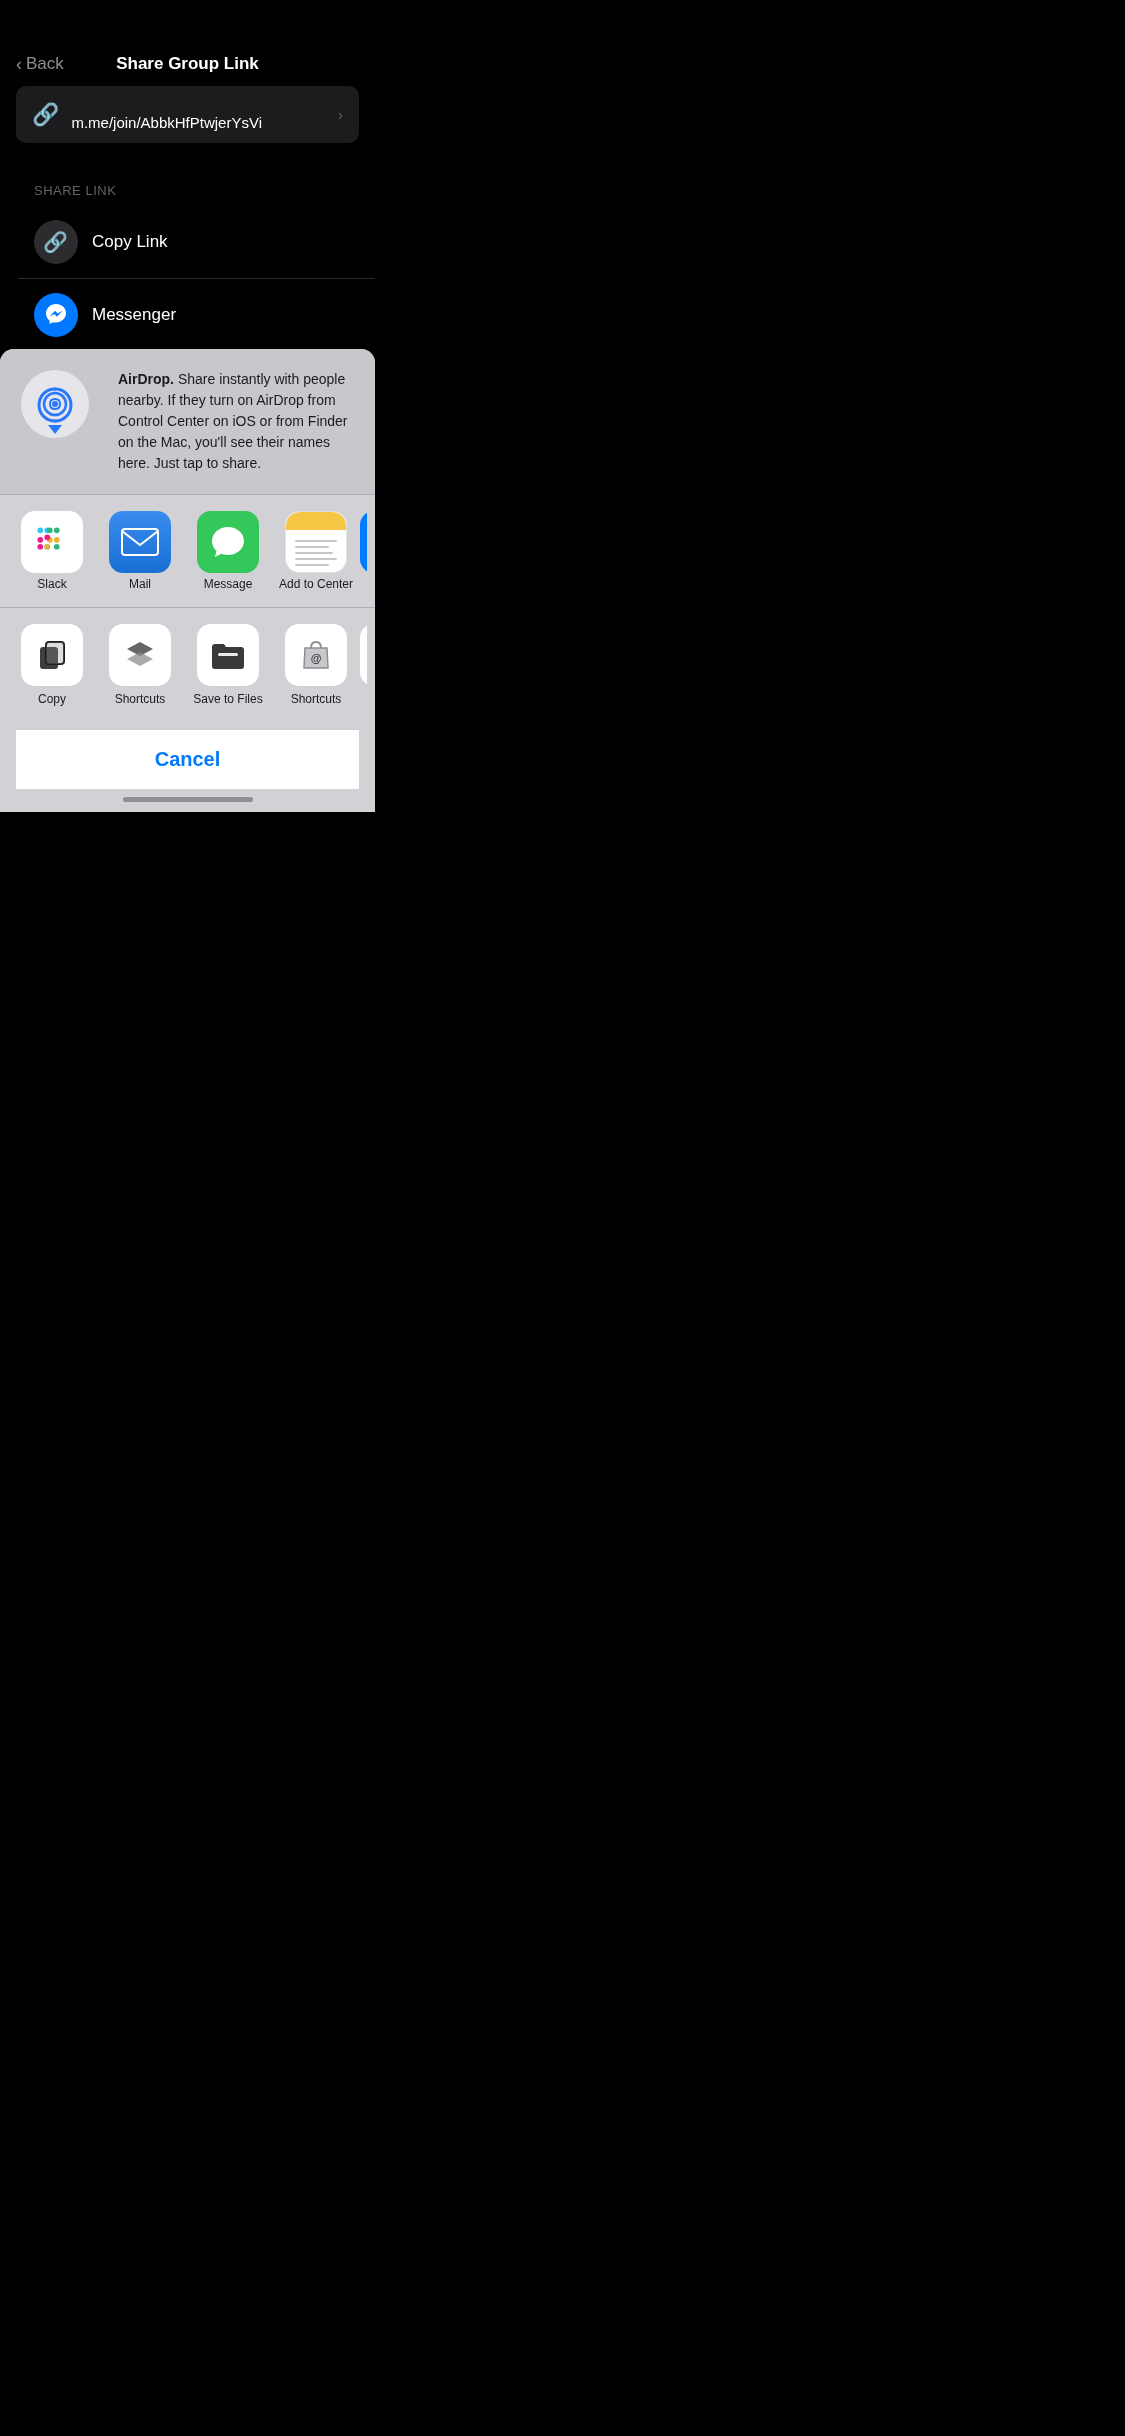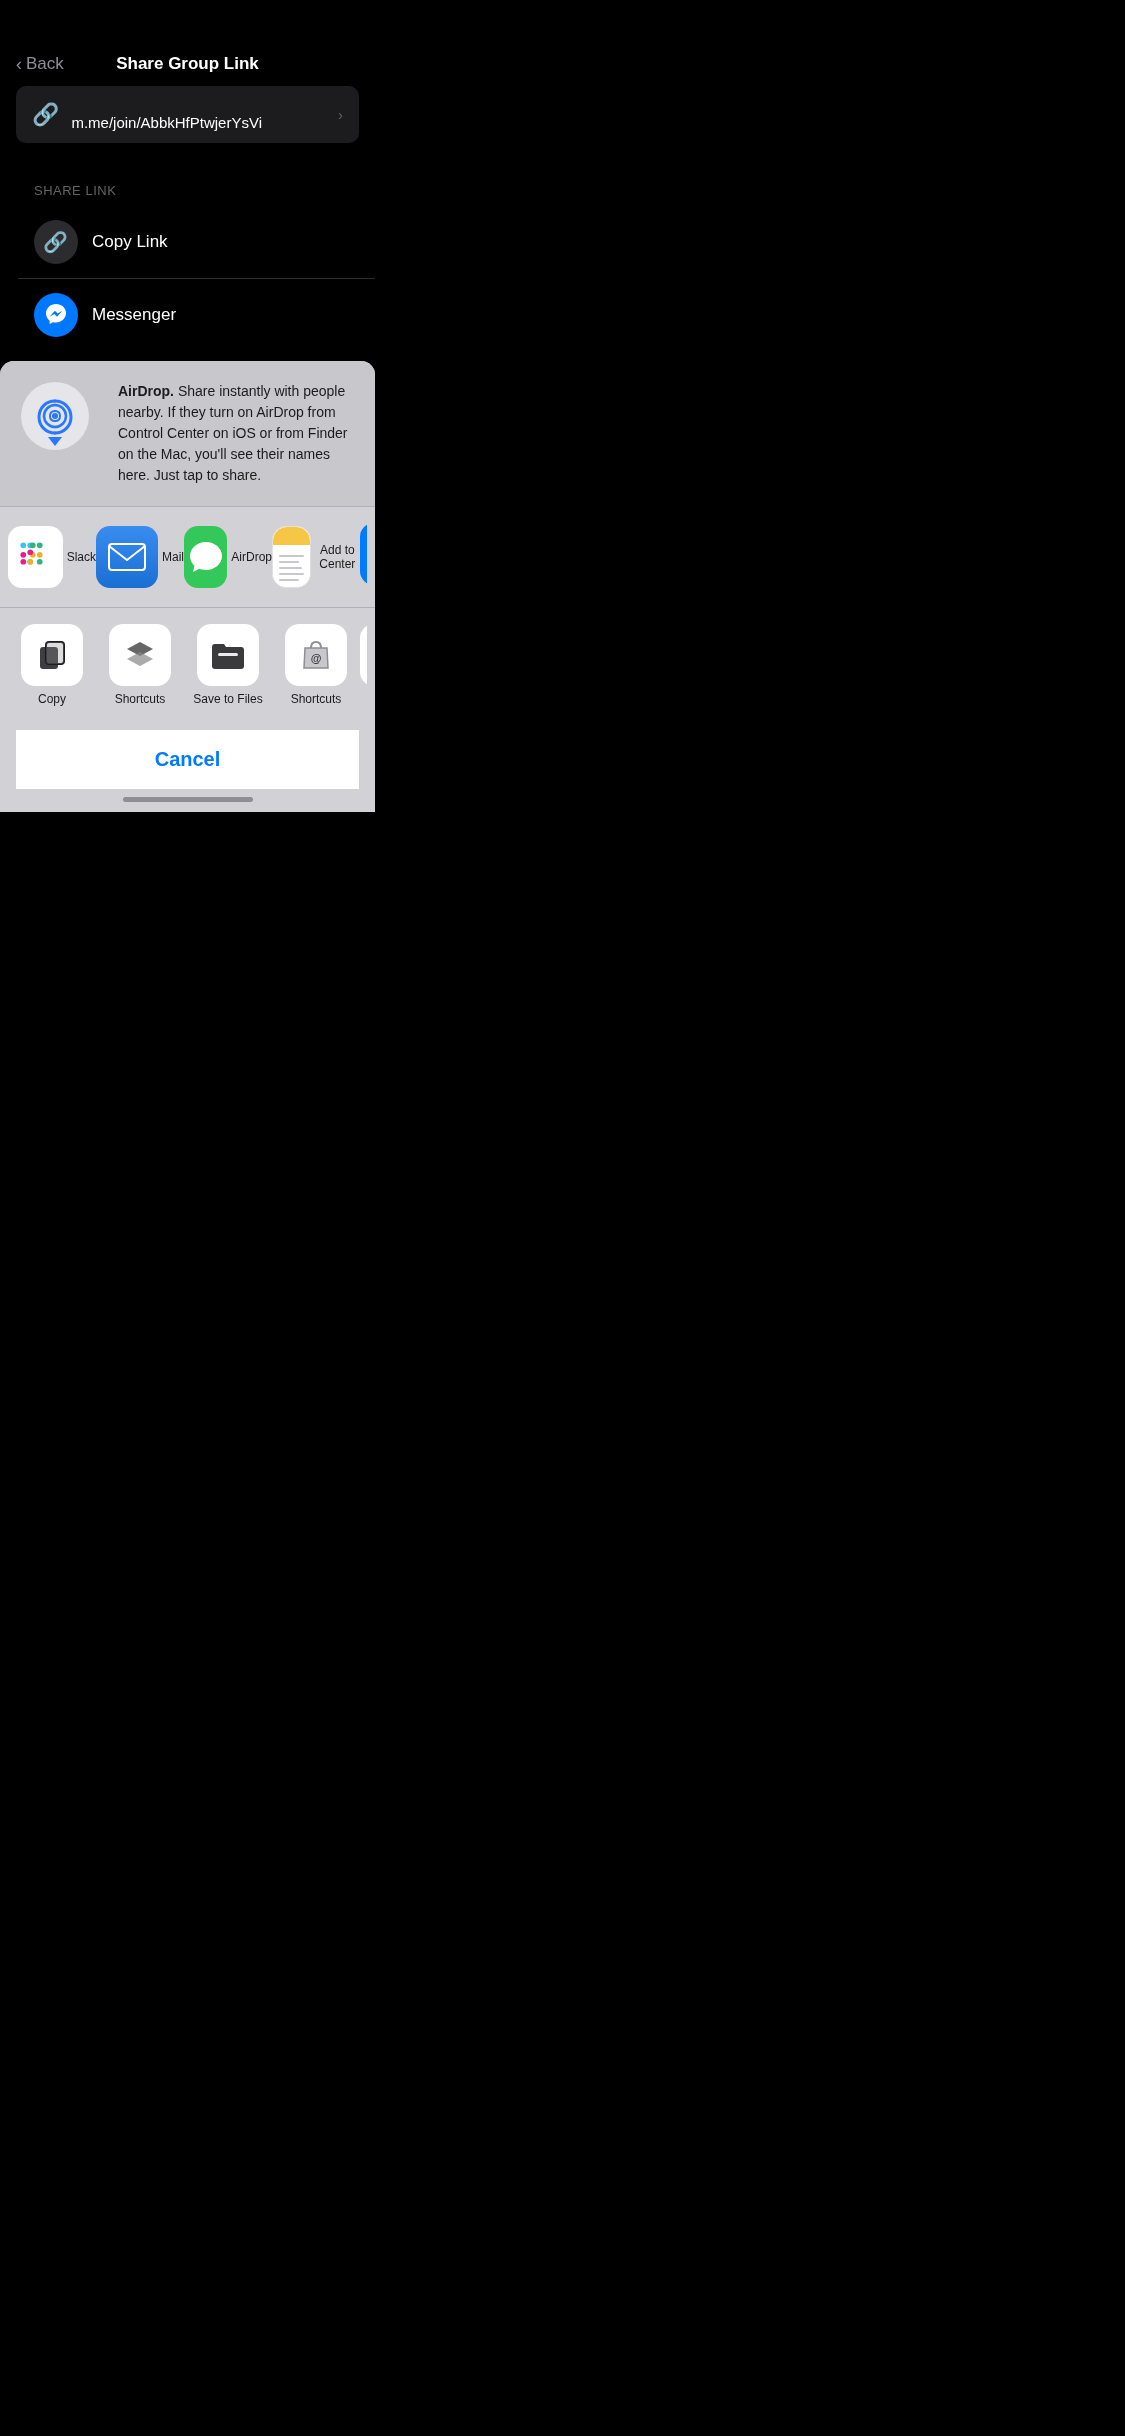--- a/index.html
+++ b/index.html
@@ -174,20 +174,21 @@
     }
 
     .apps-row {
       display: flex;
       gap: 0;
       overflow: hidden;
     }
 
     .app-item {
       display: flex;
+      flex-direction: column;
       align-items: center;
       gap: 4px;
       min-width: 88px;
       flex: 1;
     }
 
     .app-icon {
       width: 62px;
       height: 62px;
       border-radius: 14px;
@@ -456,21 +457,21 @@
         </div>
         <span class="app-label">Mail</span>
       </div>
 
       <div class="app-item">
         <div class="app-icon message-icon">
           <svg width="38" height="36" viewBox="0 0 38 36" fill="none">
             <path d="M19 3C10.163 3 3 9.268 3 17c0 3.866 1.686 7.373 4.43 9.948L6 33l6.477-3.25C13.593 30.234 16.231 31 19 31c8.837 0 16-6.268 16-14S27.837 3 19 3z" fill="white"></path>
           </svg>
         </div>
-        <span class="app-label">AirDrop</span>
+        <span class="app-label">Message</span>
       </div>
 
       <div class="app-item">
         <div class="app-icon notes-icon">
           <div class="notes-icon-inner">
             <div class="notes-top"></div>
             <div class="notes-lines">
               <div class="notes-line first"></div>
               <div class="notes-line second"></div>
               <div class="notes-line third"></div>

